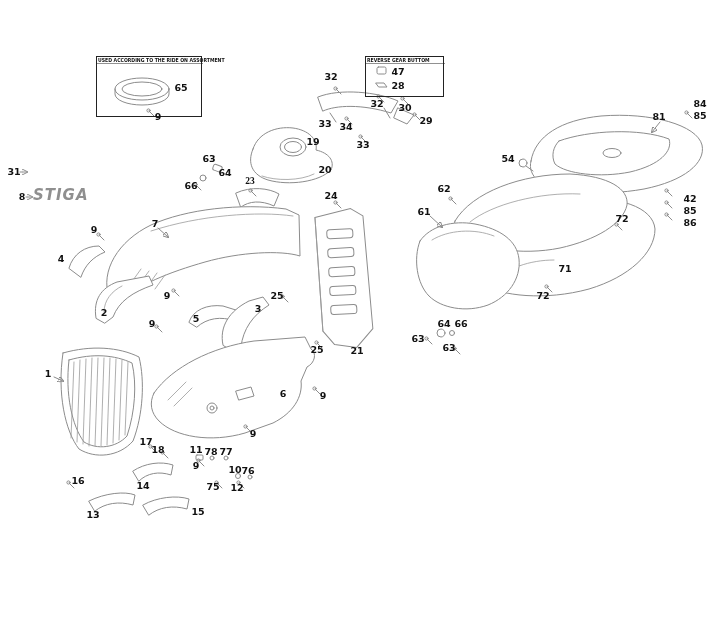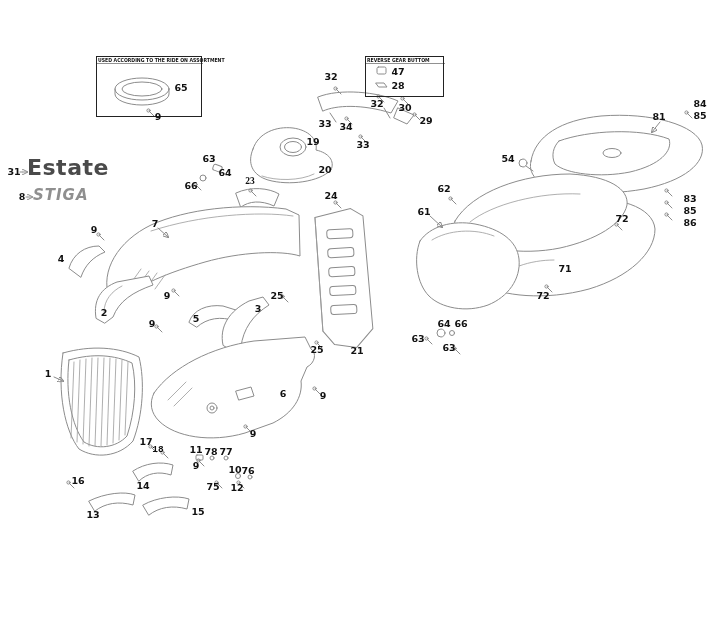--- a/index.html
+++ b/index.html
@@ -218,21 +218,20 @@
   </svg>
 
   <div class="inset" style="left:96px;top:56px;width:104px;height:59px;">
     <div class="inset-title">USED ACCORDING TO THE RIDE ON ASSORTMENT</div>
   </div>
 
   <div class="inset" style="left:365px;top:56px;width:77px;height:39px;">
     <div class="inset-title">REVERSE GEAR BUTTOM</div>
   </div>
 
-  <div class="brand-model">Estate</div>
   <div class="brand-logo">STIGA</div>
 
   <div id="labels">
       <span class="part-label" style="left: 181px; top: 88px;">65</span>
       <span class="part-label" style="left: 158px; top: 117px;">9</span>
       <span class="part-label" style="left: 398px; top: 72px;">47</span>
       <span class="part-label" style="left: 398px; top: 86px;">28</span>
       <span class="part-label" style="left: 331px; top: 77px;">32</span>
       <span class="part-label" style="left: 377px; top: 104px;">32</span>
       <span class="part-label" style="left: 405px; top: 108px;">30</span>
@@ -250,21 +249,21 @@
       <span class="part-label" style="left: 14px; top: 172px;">31</span>
       <span class="part-label" style="left: 22px; top: 197px;">8</span>
       <span class="part-label" style="left: 155px; top: 224px;">7</span>
       <span class="part-label" style="left: 94px; top: 230px;">9</span>
       <span class="part-label" style="left: 61px; top: 259px;">4</span>
       <span class="part-label" style="left: 508px; top: 159px;">54</span>
       <span class="part-label" style="left: 659px; top: 117px;">81</span>
       <span class="part-label" style="left: 700px; top: 104px;">84</span>
       <span class="part-label" style="left: 700px; top: 116px;">85</span>
       <span class="part-label" style="left: 444px; top: 189px;">62</span>
-      <span class="part-label" style="left: 690px; top: 199px;">83</span>
+      <span class="part-label" style="left: 690px; top: 199px;">42</span>
       <span class="part-label" style="left: 690px; top: 211px;">85</span>
       <span class="part-label" style="left: 690px; top: 223px;">86</span>
       <span class="part-label" style="left: 424px; top: 212px;">61</span>
       <span class="part-label" style="left: 622px; top: 219px;">72</span>
       <span class="part-label" style="left: 565px; top: 269px;">71</span>
       <span class="part-label" style="left: 543px; top: 296px;">72</span>
       <span class="part-label" style="left: 167px; top: 296px;">9</span>
       <span class="part-label" style="left: 277px; top: 296px;">25</span>
       <span class="part-label" style="left: 104px; top: 313px;">2</span>
       <span class="part-label" style="left: 196px; top: 319px;">5</span>
@@ -274,21 +273,21 @@
       <span class="part-label" style="left: 357px; top: 351px;">21</span>
       <span class="part-label" style="left: 444px; top: 324px;">64</span>
       <span class="part-label" style="left: 461px; top: 324px;">66</span>
       <span class="part-label" style="left: 418px; top: 339px;">63</span>
       <span class="part-label" style="left: 449px; top: 348px;">63</span>
       <span class="part-label" style="left: 48px; top: 374px;">1</span>
       <span class="part-label" style="left: 283px; top: 394px;">6</span>
       <span class="part-label" style="left: 323px; top: 396px;">9</span>
       <span class="part-label" style="left: 253px; top: 434px;">9</span>
       <span class="part-label" style="left: 146px; top: 442px;">17</span>
-      <span class="part-label" style="left: 158px; top: 450px; font-family: Liberation Mono, monospace;">18</span>
+      <span class="part-label" style="left: 158px; top: 450px;">18</span>
       <span class="part-label" style="left: 196px; top: 450px;">11</span>
       <span class="part-label" style="left: 211px; top: 452px;">78</span>
       <span class="part-label" style="left: 226px; top: 452px;">77</span>
       <span class="part-label" style="left: 196px; top: 466px;">9</span>
       <span class="part-label" style="left: 235px; top: 470px;">10</span>
       <span class="part-label" style="left: 248px; top: 471px;">76</span>
       <span class="part-label" style="left: 213px; top: 487px;">75</span>
       <span class="part-label" style="left: 237px; top: 488px;">12</span>
       <span class="part-label" style="left: 78px; top: 481px;">16</span>
       <span class="part-label" style="left: 143px; top: 486px;">14</span>

